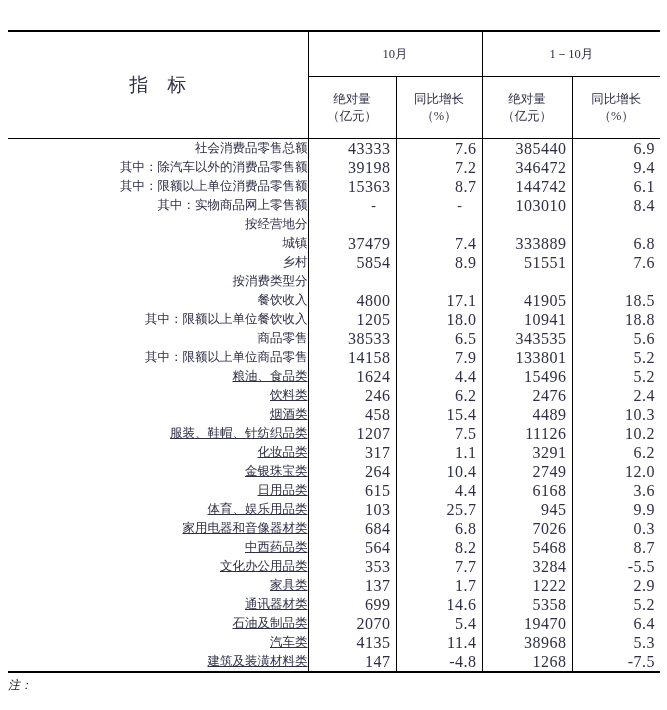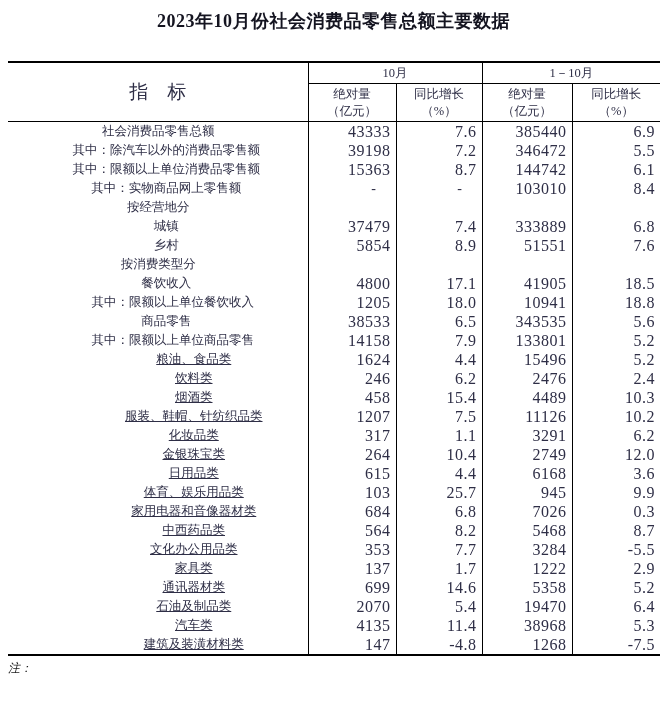--- a/index.html
+++ b/index.html
@@ -33,21 +33,21 @@
     margin: 30px 0 0 8px;
     width: 652px;
     border-top: 2px solid #000000;
     border-bottom: 2px solid #000000;
     color: #2e2e46;
   }
   thead th {
     font-weight: normal;
     font-size: 12.5px;
     text-align: center;
-    padding: 0;
+    padding: 12px;
     color: #2e2e46;
   }
   .th-indicator {
     border-bottom: 1px solid #000000;
     font-size: 19px;
   }
   .th-group {
     height: 20px;
     border-left: 1px solid #000000;
     border-bottom: 1px solid #000000;
@@ -59,21 +59,21 @@
     line-height: 17px;
     margin-top: 27px;
   }
   tbody td {
     height: 19px;
     padding: 0;
     vertical-align: middle;
   }
   td.label {
     font-size: 12.5px;
-    text-align: center;
+    text-align: right;
     white-space: nowrap;
     overflow: hidden;
   }
   td.ind0 { padding-left: 1px; }
   td.ind1 { padding-left: 17px; }
   td.ind2 { padding-left: 30px; }
   td.ind3 { padding-left: 72px; text-decoration: underline; }
   td.num {
     border-left: 1px solid #000000;
     text-align: right;
@@ -92,21 +92,20 @@
     font-style: italic;
     line-height: 16px;
     color: #1c1c1c;
   }
 </style>
 </head>
 <body>
 
 <div class="page">
 
-  <h1 class="title">2023年10月份社会消费品零售总额主要数据</h1>
 
   <table class="stats">
     <colgroup>
       <col style="width:300px">
       <col style="width:88px">
       <col style="width:86px">
       <col style="width:90px">
       <col style="width:88px">
     </colgroup>
     <thead>
@@ -140,21 +139,21 @@
           <td class="num">43333</td>
           <td class="num">7.6</td>
           <td class="num">385440</td>
           <td class="num">6.9</td>
         </tr>
         <tr>
           <td class="label ind1">其中：除汽车以外的消费品零售额</td>
           <td class="num">39198</td>
           <td class="num">7.2</td>
           <td class="num">346472</td>
-          <td class="num">5.5</td>
+          <td class="num">9.4</td>
         </tr>
         <tr>
           <td class="label ind1">其中：限额以上单位消费品零售额</td>
           <td class="num">15363</td>
           <td class="num">8.7</td>
           <td class="num">144742</td>
           <td class="num">6.1</td>
         </tr>
         <tr>
           <td class="label ind1">其中：实物商品网上零售额</td>

